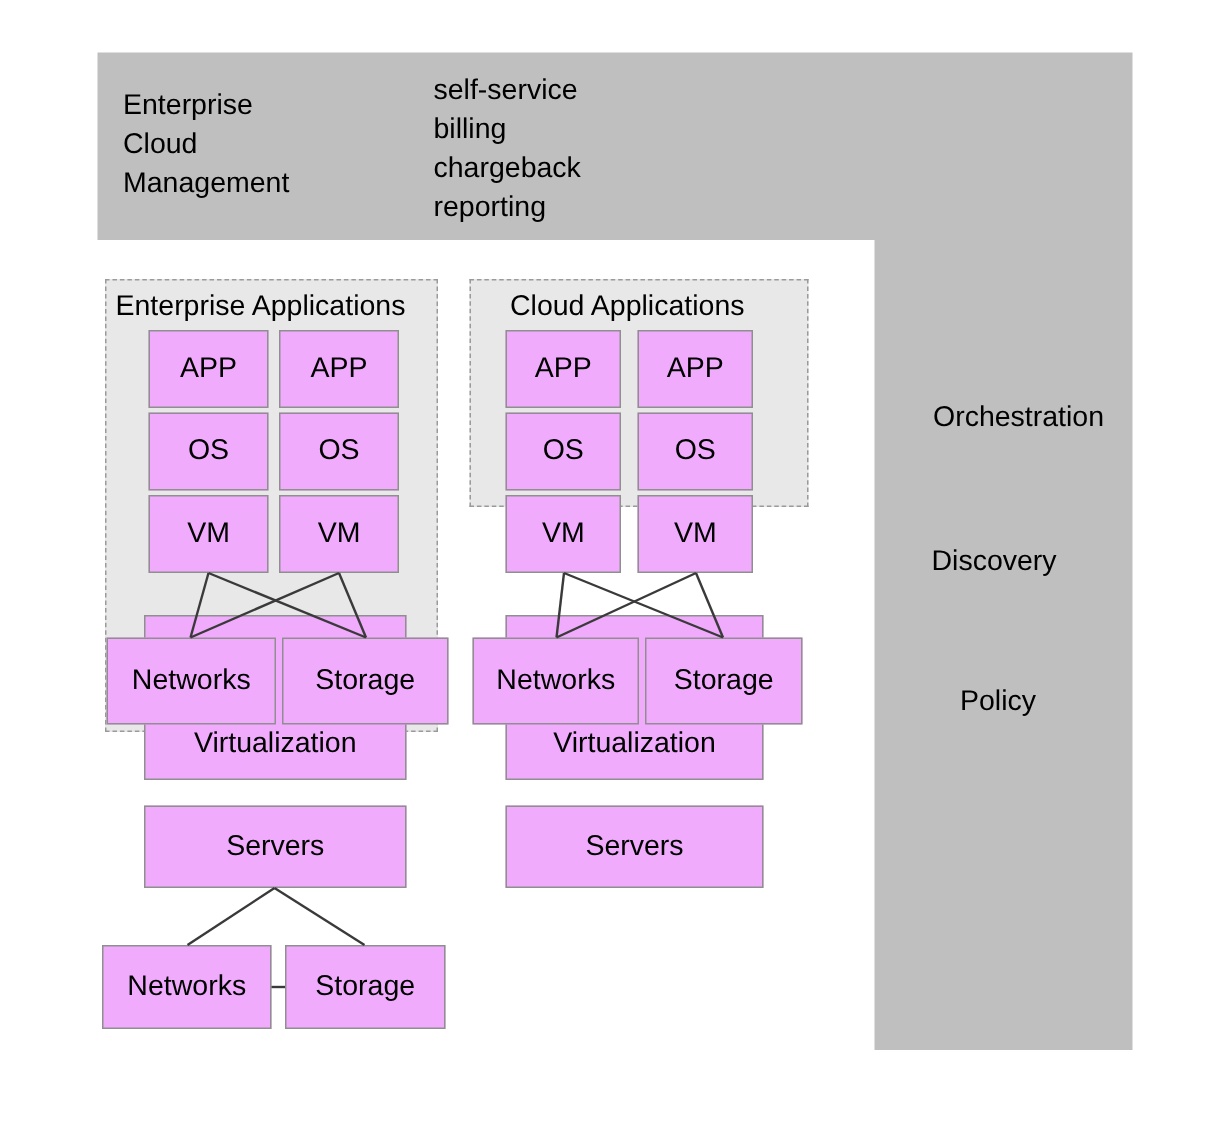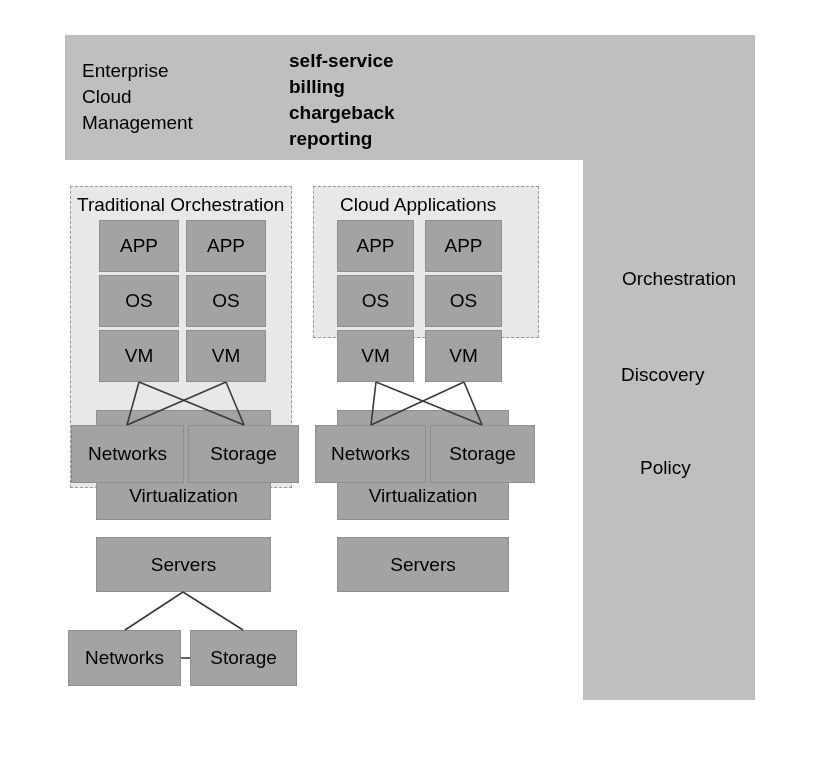--- a/index.html
+++ b/index.html
@@ -5,28 +5,28 @@
   html,body{margin:0;padding:0;background:#ffffff;}
   body{width:817px;height:763px;position:relative;overflow:hidden;
        font-family:"Liberation Sans", sans-serif;color:#000;}
   #canvas{position:absolute;left:0;top:0;width:655px;height:763px;}
 
   .band{position:absolute;background:#bfbfbf;}
 
   .grp{position:absolute;background:#e8e8e8;border:1px dashed #9a9a9a;box-sizing:border-box;}
   .grp-title{position:absolute;font-size:19px;line-height:19px;color:#000;white-space:nowrap;}
 
-  .box{position:absolute;background:#a3a3a3;border:1px solid #8f8f8f;box-sizing:border-box;
+  .box{position:absolute;background:#f0abfc;border:1px solid #8f8f8f;box-sizing:border-box;
        display:flex;align-items:center;justify-content:center;font-size:19px;color:#000;
        white-space:nowrap;}
 
   .sidelbl{position:absolute;font-size:19px;line-height:19px;white-space:nowrap;color:#000;}
 
   .hdr-left{position:absolute;font-size:19px;line-height:26px;white-space:pre;color:#000;}
-  .hdr-right{position:absolute;font-size:19px;line-height:26px;white-space:pre;color:#000;font-weight:bold;}
+  .hdr-right{position:absolute;font-size:19px;line-height:26px;white-space:pre;color:#000;}
 
   svg.links{position:absolute;left:0;top:0;width:817px;height:763px;overflow:visible;}
   svg.links line{stroke:#3a3a3a;stroke-width:1.6;}
 </style>
 </head>
 <body>
 
 <div id="canvas">
 
   <div class="band" style="left:65px;top:35px;width:690px;height:125px;"></div>
@@ -38,21 +38,21 @@
   <div class="hdr-right" style="left:289px;top:48px;">self-service
 billing
 chargeback
 reporting</div>
 
   <div class="sidelbl" style="left:622px;top:269px;">Orchestration</div>
   <div class="sidelbl" style="left:621px;top:365px;">Discovery</div>
   <div class="sidelbl" style="left:640px;top:458px;">Policy</div>
 
   <div class="grp" style="left:70px;top:186px;width:222px;height:302px;"></div>
-  <div class="grp-title" style="left:77px;top:195px;">Traditional Orchestration</div>
+  <div class="grp-title" style="left:77px;top:195px;">Enterprise Applications</div>
 
   <div class="box" style="left:99px;top:220px;width:80px;height:52px;">APP</div>
   <div class="box" style="left:99px;top:275px;width:80px;height:52px;">OS</div>
   <div class="box" style="left:99px;top:330px;width:80px;height:52px;">VM</div>
 
   <div class="box" style="left:186px;top:220px;width:80px;height:52px;">APP</div>
   <div class="box" style="left:186px;top:275px;width:80px;height:52px;">OS</div>
   <div class="box" style="left:186px;top:330px;width:80px;height:52px;">VM</div>
 
   <div class="box" style="left:96px;top:410px;width:175px;height:110px;

